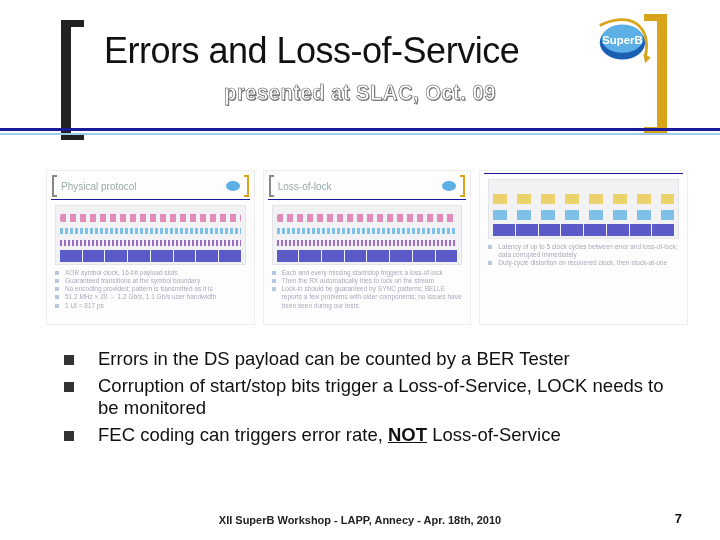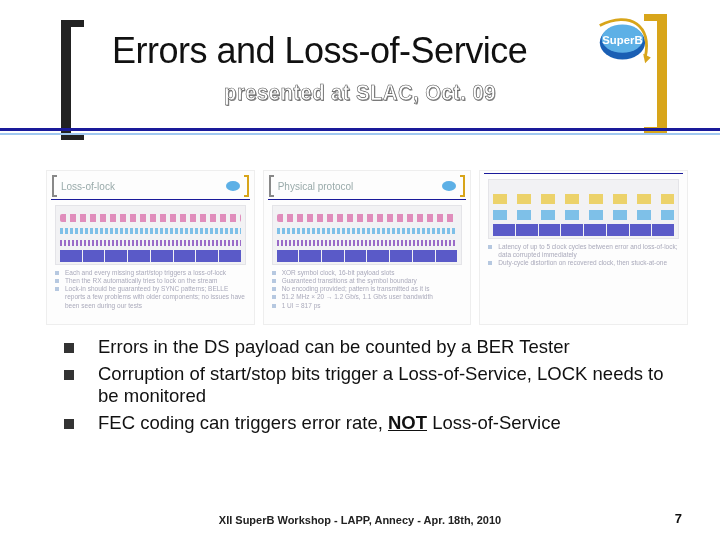--- a/index.html
+++ b/index.html
@@ -11,21 +11,21 @@
     position: relative;
     overflow: hidden;
   }
   .slide {
     position: absolute; inset: 0;
     background: #fff;
   }
   
   .hdr {
     position: relative;
-    padding: 28px 0 0 12px;
+    padding: 28px 0 0 4px;
     height: 150px;
   }
   .title-row {
     display: flex; align-items: center;
     padding-left: 74px;
   }
   .lbracket, .rbracket {
     width: 30px; height: 118px;
     position: absolute;
     top: 20px;
@@ -135,21 +135,21 @@
     color:#aab;
     filter: blur(0.3px);
   }
   .thumb li::before {
     content:""; position:absolute; left:0; top:2px;
     width:4px; height:4px; background:#b6c8e0;
   }
 
   
   .bullets {
-    position:absolute; top:336px; left:64px; right:48px;
+    position:absolute; top:348px; left:64px; right:48px;
   }
   .bullets ul { list-style:none; }
   .bullets li {
     position:relative; padding-left:34px;
     font-size: 18.5px; line-height:1.22;
     margin-bottom: 4px;
   }
   .bullets li::before {
     content:""; position:absolute; left:0; top:7px;
     width:10px; height:10px; background:#000c;
@@ -205,56 +205,20 @@
       </div>
   </div>
 
   <div class="thumbs">
 
     <div class="thumb">
       <div class="t-head">
         <span class="mini-l"><svg viewBox="0 0 7 22">
               <path d="M6 1H2V21H6" stroke="#888" stroke-width="2" fill="none"></path>
             </svg></span>
-        <span class="t-title">Loss-of-lock</span>
-        <span class="mini-logo"><svg viewBox="0 0 18 14">
-              <ellipse cx="8" cy="7" rx="7" ry="5" fill="#5db0e6"></ellipse>
-            </svg></span>
-        <span class="mini-r"><svg viewBox="0 0 7 22">
-              <path d="M1 1H5V21H1" stroke="#d8a51a" stroke-width="2" fill="none"></path>
-            </svg></span>
-      </div>
-      <div class="t-rule"></div>
-      <div class="scope">
-        <div class="sig sig1"></div>
-          <div class="sig sig2"></div>
-          <div class="sig sig3"></div>
-        <div class="bars">
-            <span></span>
-            <span></span>
-            <span></span>
-            <span></span>
-            <span></span>
-            <span></span>
-            <span></span>
-            <span></span>
-          </div>
-      </div>
-      <ul>
-        <li>Each and every missing start/stop triggers a loss-of-lock</li>
-        <li>Then the RX automatically tries to lock on the stream</li>
-        <li>Lock-in should be guaranteed by SYNC patterns; BELLE reports a few problems with older components; no issues have been seen during our tests</li>
-      </ul>
-    </div>
-
-    <div class="thumb">
-      <div class="t-head">
-        <span class="mini-l"><svg viewBox="0 0 7 22">
-              <path d="M6 1H2V21H6" stroke="#888" stroke-width="2" fill="none"></path>
-            </svg></span>
         <span class="t-title">Physical protocol</span>
         <span class="mini-logo"><svg viewBox="0 0 18 14">
               <ellipse cx="8" cy="7" rx="7" ry="5" fill="#5db0e6"></ellipse>
             </svg></span>
         <span class="mini-r"><svg viewBox="0 0 7 22">
               <path d="M1 1H5V21H1" stroke="#d8a51a" stroke-width="2" fill="none"></path>
             </svg></span>
       </div>
       <div class="t-rule"></div>
       <div class="scope">
@@ -275,20 +239,56 @@
       <ul>
         <li>XOR symbol clock, 16-bit payload slots</li>
         <li>Guaranteed transitions at the symbol boundary</li>
         <li>No encoding provided; pattern is transmitted as it is</li>
         <li>51.2 MHz × 20 → 1.2 Gb/s, 1.1 Gb/s user bandwidth</li>
         <li>1 UI = 817 ps</li>
       </ul>
     </div>
 
     <div class="thumb">
+      <div class="t-head">
+        <span class="mini-l"><svg viewBox="0 0 7 22">
+              <path d="M6 1H2V21H6" stroke="#888" stroke-width="2" fill="none"></path>
+            </svg></span>
+        <span class="t-title">Loss-of-lock</span>
+        <span class="mini-logo"><svg viewBox="0 0 18 14">
+              <ellipse cx="8" cy="7" rx="7" ry="5" fill="#5db0e6"></ellipse>
+            </svg></span>
+        <span class="mini-r"><svg viewBox="0 0 7 22">
+              <path d="M1 1H5V21H1" stroke="#d8a51a" stroke-width="2" fill="none"></path>
+            </svg></span>
+      </div>
+      <div class="t-rule"></div>
+      <div class="scope">
+        <div class="sig sig1"></div>
+          <div class="sig sig2"></div>
+          <div class="sig sig3"></div>
+        <div class="bars">
+            <span></span>
+            <span></span>
+            <span></span>
+            <span></span>
+            <span></span>
+            <span></span>
+            <span></span>
+            <span></span>
+          </div>
+      </div>
+      <ul>
+        <li>Each and every missing start/stop triggers a loss-of-lock</li>
+        <li>Then the RX automatically tries to lock on the stream</li>
+        <li>Lock-in should be guaranteed by SYNC patterns; BELLE reports a few problems with older components; no issues have been seen during our tests</li>
+      </ul>
+    </div>
+
+    <div class="thumb">
       <div class="t-rule"></div>
       <div class="scope">
         <div class="sig sigA"></div>
           <div class="sig sigB"></div>
         <div class="bars">
             <span></span>
             <span></span>
             <span></span>
             <span></span>
             <span></span>

